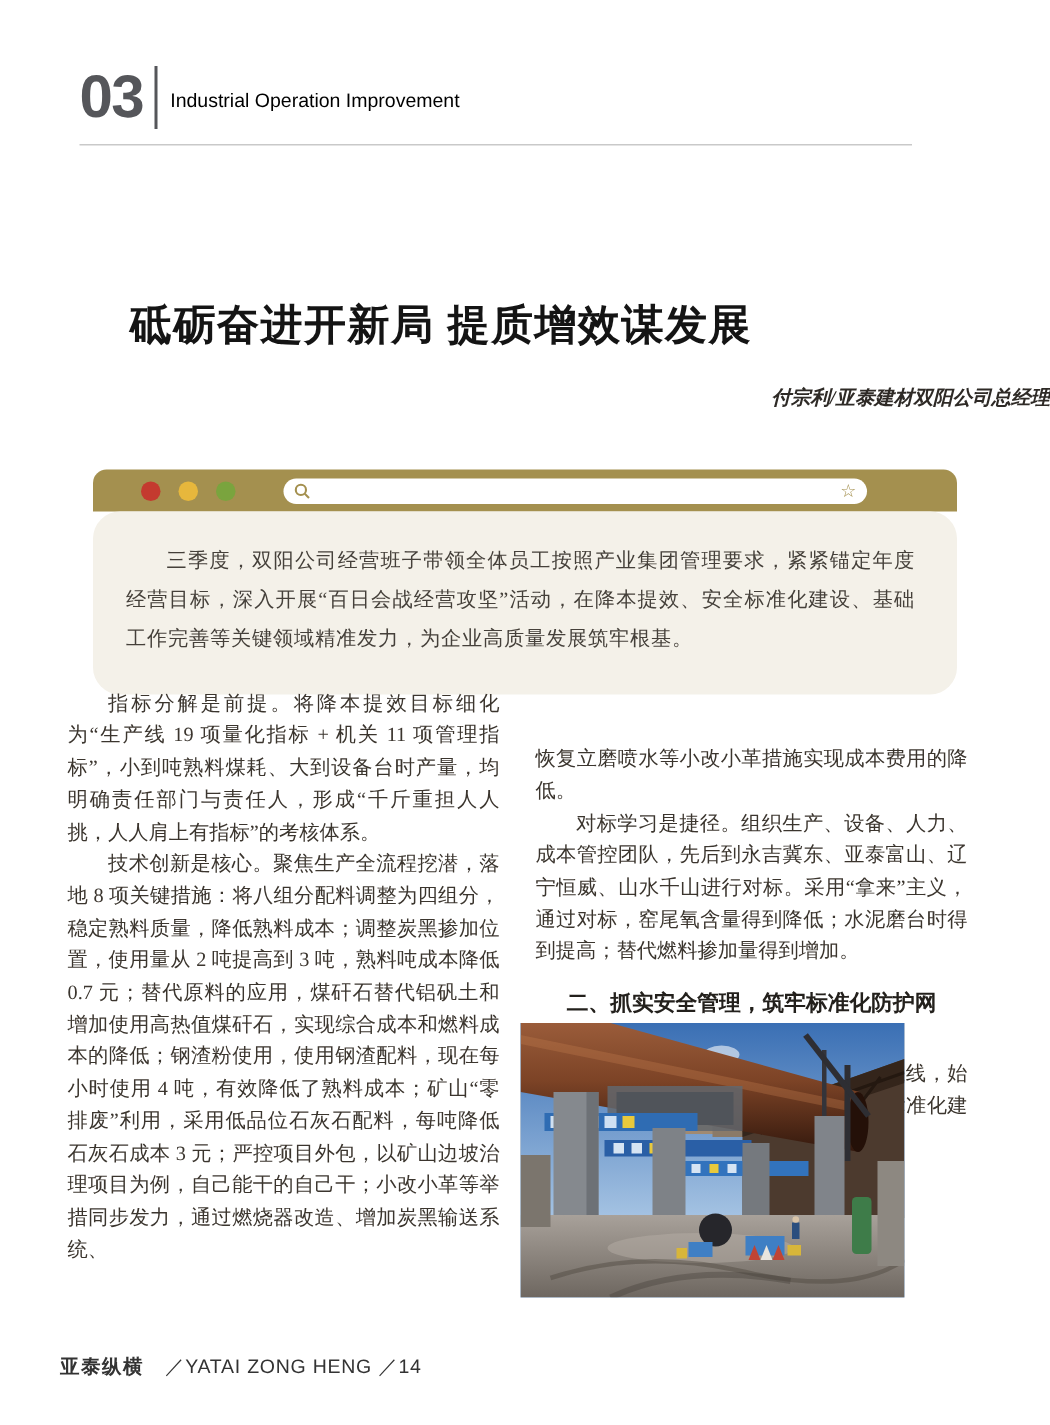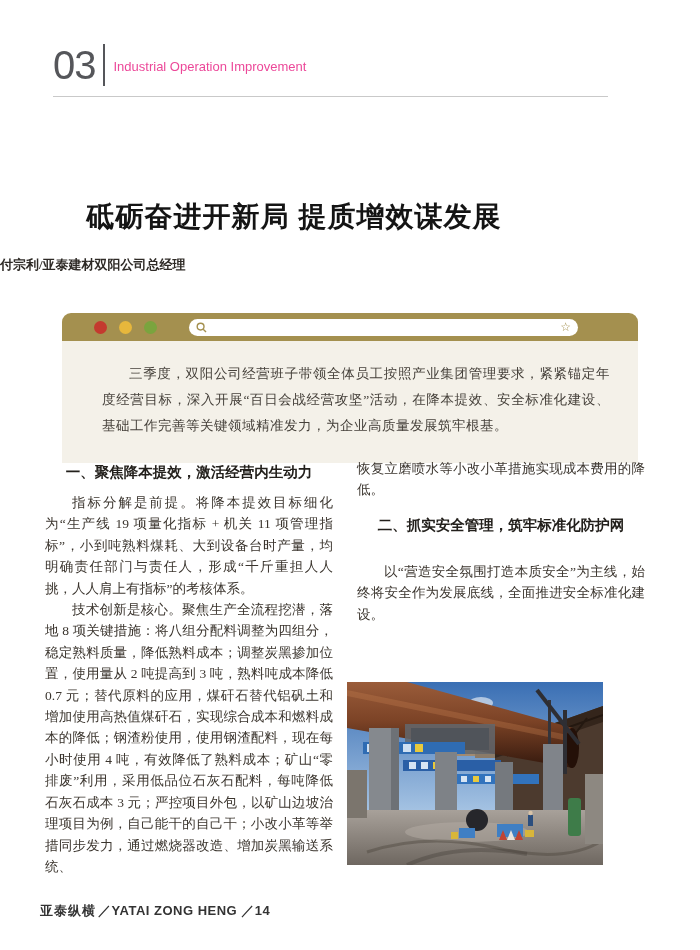--- a/index.html
+++ b/index.html
@@ -9,38 +9,39 @@
     background: #ffffff; overflow: hidden;
   }
 
   
   .page-header {
     position: absolute; left: 53px; top: 44px; width: 555px;
     border-bottom: 1px solid #c9c9c9; padding-bottom: 10px;
     display: flex; align-items: center;
   }
   .header-number {
-    font-size: 40px; font-weight: 400; color: #55565a; line-height: 1;
+    font-size: 40px; font-weight: 700; color: #55565a; line-height: 1;
     letter-spacing: -1px;
   }
   .header-divider { width: 2px; height: 42px; background: #55565a; margin: 0 9px 0 7px; }
   .header-titles { display: flex; flex-direction: column; justify-content: center; }
   .header-title-zh { font-size: 14px; color: #515257; letter-spacing: 1px; }
-  .header-title-en { font-size: 13px; color: #ec4899; margin-top: 2px; }
+  .header-title-en { font-size: 13px; color: #000000; margin-top: 2px; }
 
   
   .article-title {
     position: absolute; left: 0; top: 198px; width: 588px;
     text-align: center; font-size: 28px; font-weight: 700; color: #141414;
     letter-spacing: 1px; font-family: "Liberation Sans", sans-serif;
   }
   .article-author {
     position: absolute; left: 0; top: 256px; width: 700px;
-    text-align: left; font-size: 13px; font-weight: 700; color: #2e2a26;
+    text-align: right; font-size: 13px; font-weight: 700; color: #2e2a26;
     font-family: "Liberation Serif", serif;
+    font-style: italic;
   }
 
   
   .browser { position: absolute; left: 62px; top: 313px; width: 576px; }
   .browser-bar {
     height: 28px; background: #a4904f; border-radius: 9px 9px 0 0;
     display: flex; align-items: center; padding: 0 12px;
   }
   .traffic-dots { display: flex; gap: 12px; margin-left: 20px; }
   .dot { width: 13px; height: 13px; border-radius: 50%; }
@@ -52,21 +53,21 @@
     background: #ffffff; border-radius: 9px;
     display: flex; align-items: center; padding: 0 7px;
   }
   .search-icon-svg { flex: 0 0 auto; }
   .search-spacer { flex: 1; }
   .star-icon {
     font-size: 12px; color: #a4904f; line-height: 1;
     font-family: "DejaVu Sans", sans-serif;
   }
   .browser-body {
-    background: #f4f1e9; padding: 20px 28px 24px 40px;
+    background: #f4f1e9; padding: 20px 28px 24px 22px; border-radius: 18px;
   }
   .summary-text {
     font-family: "Liberation Serif", serif;
     font-size: 13.5px; line-height: 26px; color: #45403a;
     text-align: justify; text-indent: 2em; letter-spacing: 0.5px;
   }
 
   
   .column {
     position: absolute; top: 458px; width: 288px;
@@ -75,35 +76,35 @@
     text-align: justify;
   }
   .col-left { left: 45px; }
   .col-right { left: 357px; }
   .section-heading {
     font-size: 14.5px; font-weight: 700; color: #23201c;
     text-align: center; margin: 4px 0 10px 0; line-height: 20px;
   }
   .section-heading.second { margin-top: 14px; margin-bottom: 26px; }
   .para { text-indent: 2em; }
-  .para-cont { text-indent: 0; }
+  .para-cont { text-indent: 0; margin-top: 37px; }
 
   
   .article-photo {
     position: absolute; left: 347px; top: 682px;
     width: 256px; height: 183px; overflow: hidden; background: #6f89a8;
   }
 
   
   .page-footer {
     position: absolute; left: 40px; top: 902px;
     font-size: 13px; color: #333333; display: flex; align-items: center;
   }
   .footer-brand { font-weight: 700; letter-spacing: 1px; }
-  .footer-suffix { font-weight: 700; letter-spacing: 0.5px; margin-left: 2px; }
+  .footer-suffix { font-weight: 400; letter-spacing: 0.5px; margin-left: 14px; }
 </style>
 </head>
 <body>
 
 <div class="page">
 
   <div class="page-header">
     <div class="header-number">03</div>
     <div class="header-divider"></div>
     <div class="header-titles">
@@ -129,27 +130,27 @@
         <div class="search-spacer"></div>
         <span class="star-icon">☆</span>
       </div>
     </div>
     <div class="browser-body">
       <p class="summary-text">三季度，双阳公司经营班子带领全体员工按照产业集团管理要求，紧紧锚定年度经营目标，深入开展“百日会战经营攻坚”活动，在降本提效、安全标准化建设、基础工作完善等关键领域精准发力，为企业高质量发展筑牢根基。</p>
     </div>
   </div>
 
   <div class="column col-left">
-    <h3 class="section-heading">一、聚焦降本提效，激活经营内生动力</h3>
     <p class="para">指标分解是前提。将降本提效目标细化为“生产线 19 项量化指标 + 机关 11 项管理指标”，小到吨熟料煤耗、大到设备台时产量，均明确责任部门与责任人，形成“千斤重担人人挑，人人肩上有指标”的考核体系。</p>
     <p class="para">技术创新是核心。聚焦生产全流程挖潜，落地 8 项关键措施：将八组分配料调整为四组分，稳定熟料质量，降低熟料成本；调整炭黑掺加位置，使用量从 2 吨提高到 3 吨，熟料吨成本降低 0.7 元；替代原料的应用，煤矸石替代铝矾土和增加使用高热值煤矸石，实现综合成本和燃料成本的降低；钢渣粉使用，使用钢渣配料，现在每小时使用 4 吨，有效降低了熟料成本；矿山“零排废”利用，采用低品位石灰石配料，每吨降低石灰石成本 3 元；严控项目外包，以矿山边坡治理项目为例，自己能干的自己干；小改小革等举措同步发力，通过燃烧器改造、增加炭黑输送系统、</p>
   </div>
 
   <div class="column col-right">
     <p class="para-cont">恢复立磨喷水等小改小革措施实现成本费用的降低。</p>
+    <p class="para">对标学习是捷径。组织生产、设备、人力、成本管控团队，先后到永吉冀东、亚泰富山、辽宁恒威、山水千山进行对标。采用“拿来”主义，通过对标，窑尾氧含量得到降低；水泥磨台时得到提高；替代燃料掺加量得到增加。</p>
     <h3 class="section-heading second">二、抓实安全管理，筑牢标准化防护网</h3>
     <p class="para">以“营造安全氛围打造本质安全”为主线，始终将安全作为发展底线，全面推进安全标准化建设。</p>
   </div>
 
   <div class="article-photo">
     <svg width="256" height="183" viewBox="0 0 256 183">
       <defs>
         <linearGradient id="sky" x1="0" y1="0" x2="0" y2="1">
           <stop offset="0" stop-color="#3a6fb4"></stop>
           <stop offset="1" stop-color="#aac7e5"></stop>

